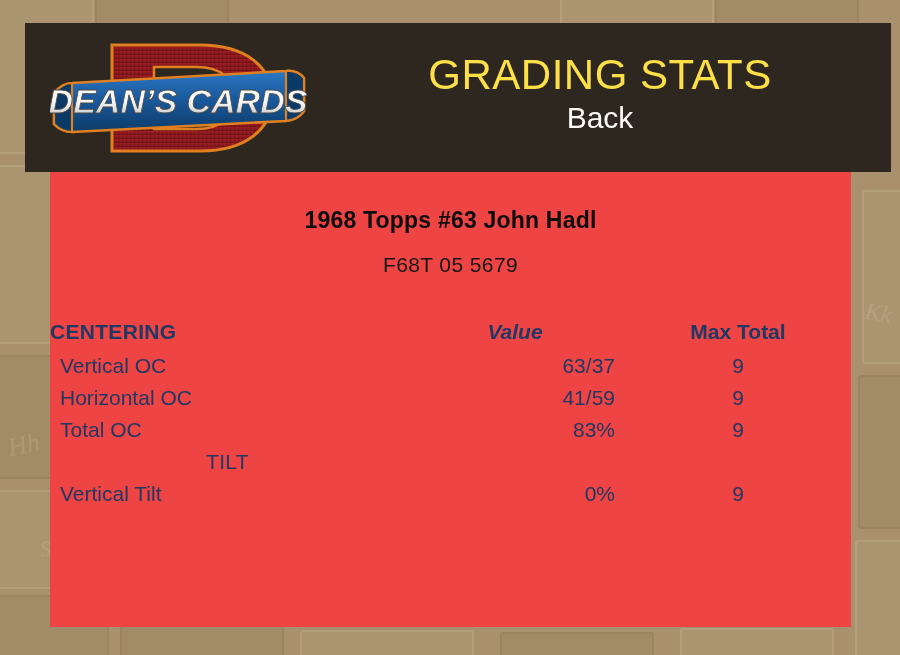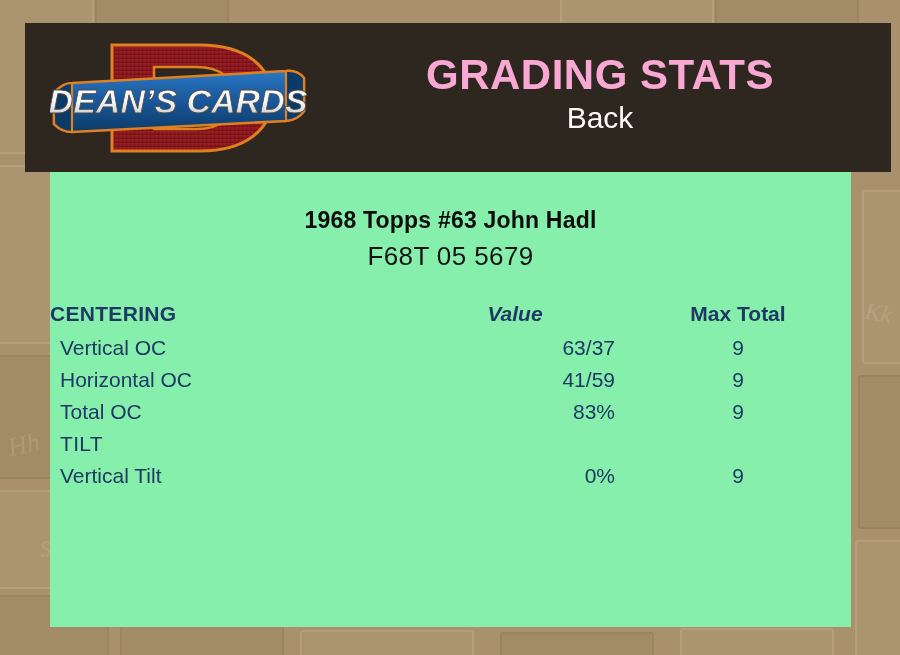--- a/index.html
+++ b/index.html
@@ -38,70 +38,70 @@
     position:absolute;left:25px;top:23px;width:850px;height:149px;
     background:#2e2720;
     padding-left:16px;
   }
   #title-block{
     position:absolute;left:300px;top:0;width:550px;height:149px;
     display:flex;flex-direction:column;align-items:center;justify-content:center;
     padding-bottom:6px;box-sizing:border-box;
   }
   #page-title{
-    color:#f9a8d4;font-size:42px;letter-spacing:.5px;line-height:1.05;
-    font-weight:700;
+    color:#fde047;font-size:42px;letter-spacing:.5px;line-height:1.05;
+    font-weight:400;
   }
   #page-subtitle{
     color:#fdfcf8;font-size:30px;font-weight:400;line-height:1.25;margin-top:2px;
   }
 
   
   #logo{
     position:absolute;left:25px;top:8px;width:260px;height:135px;
   }
   #logo svg{display:block;width:260px;height:135px;}
 
   
   #content-panel{
     position:absolute;left:50px;top:172px;width:801px;height:455px;
-    background:#86efac;
+    background:#ef4444;
   }
 
   #card-heading{
     text-align:center;margin-top:35px;
     color:#0d0d0d;font-size:23px;font-weight:bold;letter-spacing:.2px;
   }
   #card-serial{
-    text-align:center;margin-top:7px;
-    color:#151515;font-size:26px;font-weight:400;letter-spacing:.4px;
+    text-align:center;margin-top:19px;
+    color:#151515;font-size:21px;font-weight:400;letter-spacing:.4px;
   }
 
   
   #stats-table{
-    margin-top:30px;
+    margin-top:43px;
     width:100%;border-collapse:collapse;
     color:#1f3864;
   }
   #stats-table col.c-label{width:355px;}
   #stats-table col.c-value{width:220px;}
   #stats-table col.c-grade{width:226px;}
 
   #stats-table th{
     font-size:21px;font-weight:bold;padding:0 0 6px 0;
   }
   th.h-label{text-align:left;padding-left:105px;letter-spacing:.3px;}
   th.h-value{text-align:center;padding-right:22px;font-style:italic;}
   th.h-grade{text-align:center;padding-right:10px;}
 
   #stats-table td{
     font-size:21px;font-weight:400;padding:4px 10px;
   }
   td.section-label{
-    text-align:left;padding-left:105px;font-weight:bold;font-size:21px;letter-spacing:.3px;
+    text-align:center;padding-left:105px;font-weight:bold;font-size:21px;letter-spacing:.3px;
   }
   td.row-label{
     text-align:left;padding-left:153px;
   }
   td.row-value{
     text-align:right;padding-right:84px;
   }
   td.row-grade{
     text-align:center;padding-right:10px;
   }

